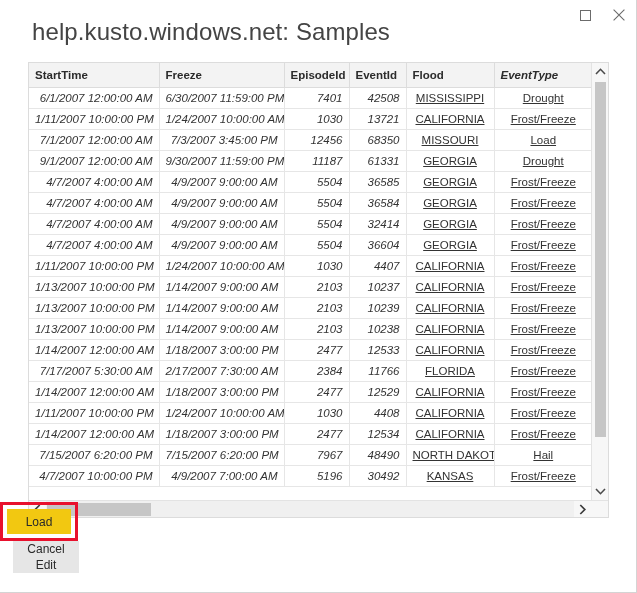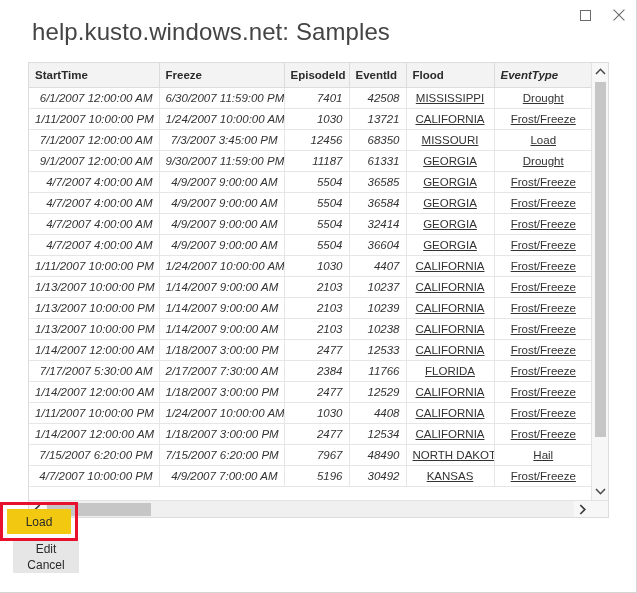--- a/index.html
+++ b/index.html
@@ -457,17 +457,17 @@
         </svg>
       </div>
       <div id="hscroll-corner"></div>
     </div>
   </div>
 
   <div id="footer">
     <div id="load-wrap">
       <button class="dlg-btn" id="load-button">Load</button>
     </div>
+    <button class="dlg-btn">Cancel</button>
     <button class="dlg-btn">Edit</button>
-    <button class="dlg-btn">Cancel</button>
   </div>
 
 </div>
 
 </body></html>

